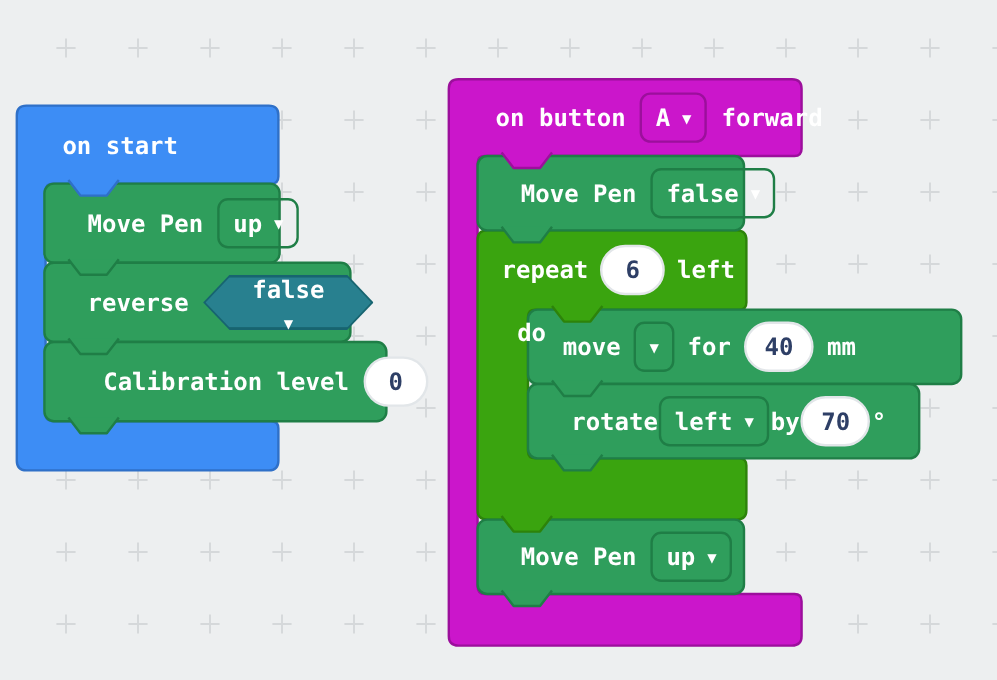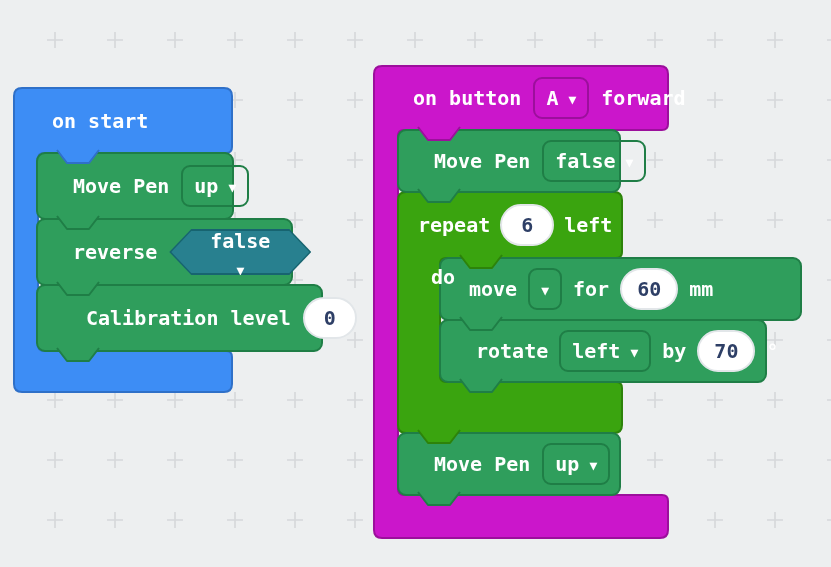--- a/index.html
+++ b/index.html
@@ -131,25 +131,25 @@
   <div class="row" style="left:398px;top:252px;width:44px;height:50px;justify-content:center;">
     <span class="lbl">do</span>
   </div>
 
   <div class="row" style="left:440px;top:258px;width:361px;height:62px;padding-left:6px;gap:11px;">
     <span class="lbl">move</span>
     <span class="dd">
       <span class="arrow">▼</span>
     </span>
     <span class="lbl">for</span>
-    <span class="pill">60</span>
+    <span class="pill">40</span>
     <span class="lbl">mm</span>
   </div>
 
-  <div class="row" style="left:440px;top:320px;width:326px;height:62px;padding-left:13px;gap:11px;">
+  <div class="row" style="left:440px;top:320px;width:326px;height:62px;padding-left:13px;gap:1px;">
     <span class="lbl">rotate</span>
     <span class="dd">
       <span>left</span>
       <span class="arrow">▼</span>
     </span>
     <span class="lbl">by</span>
     <span class="pill">70</span>
     <span class="lbl">°</span>
   </div>
 

